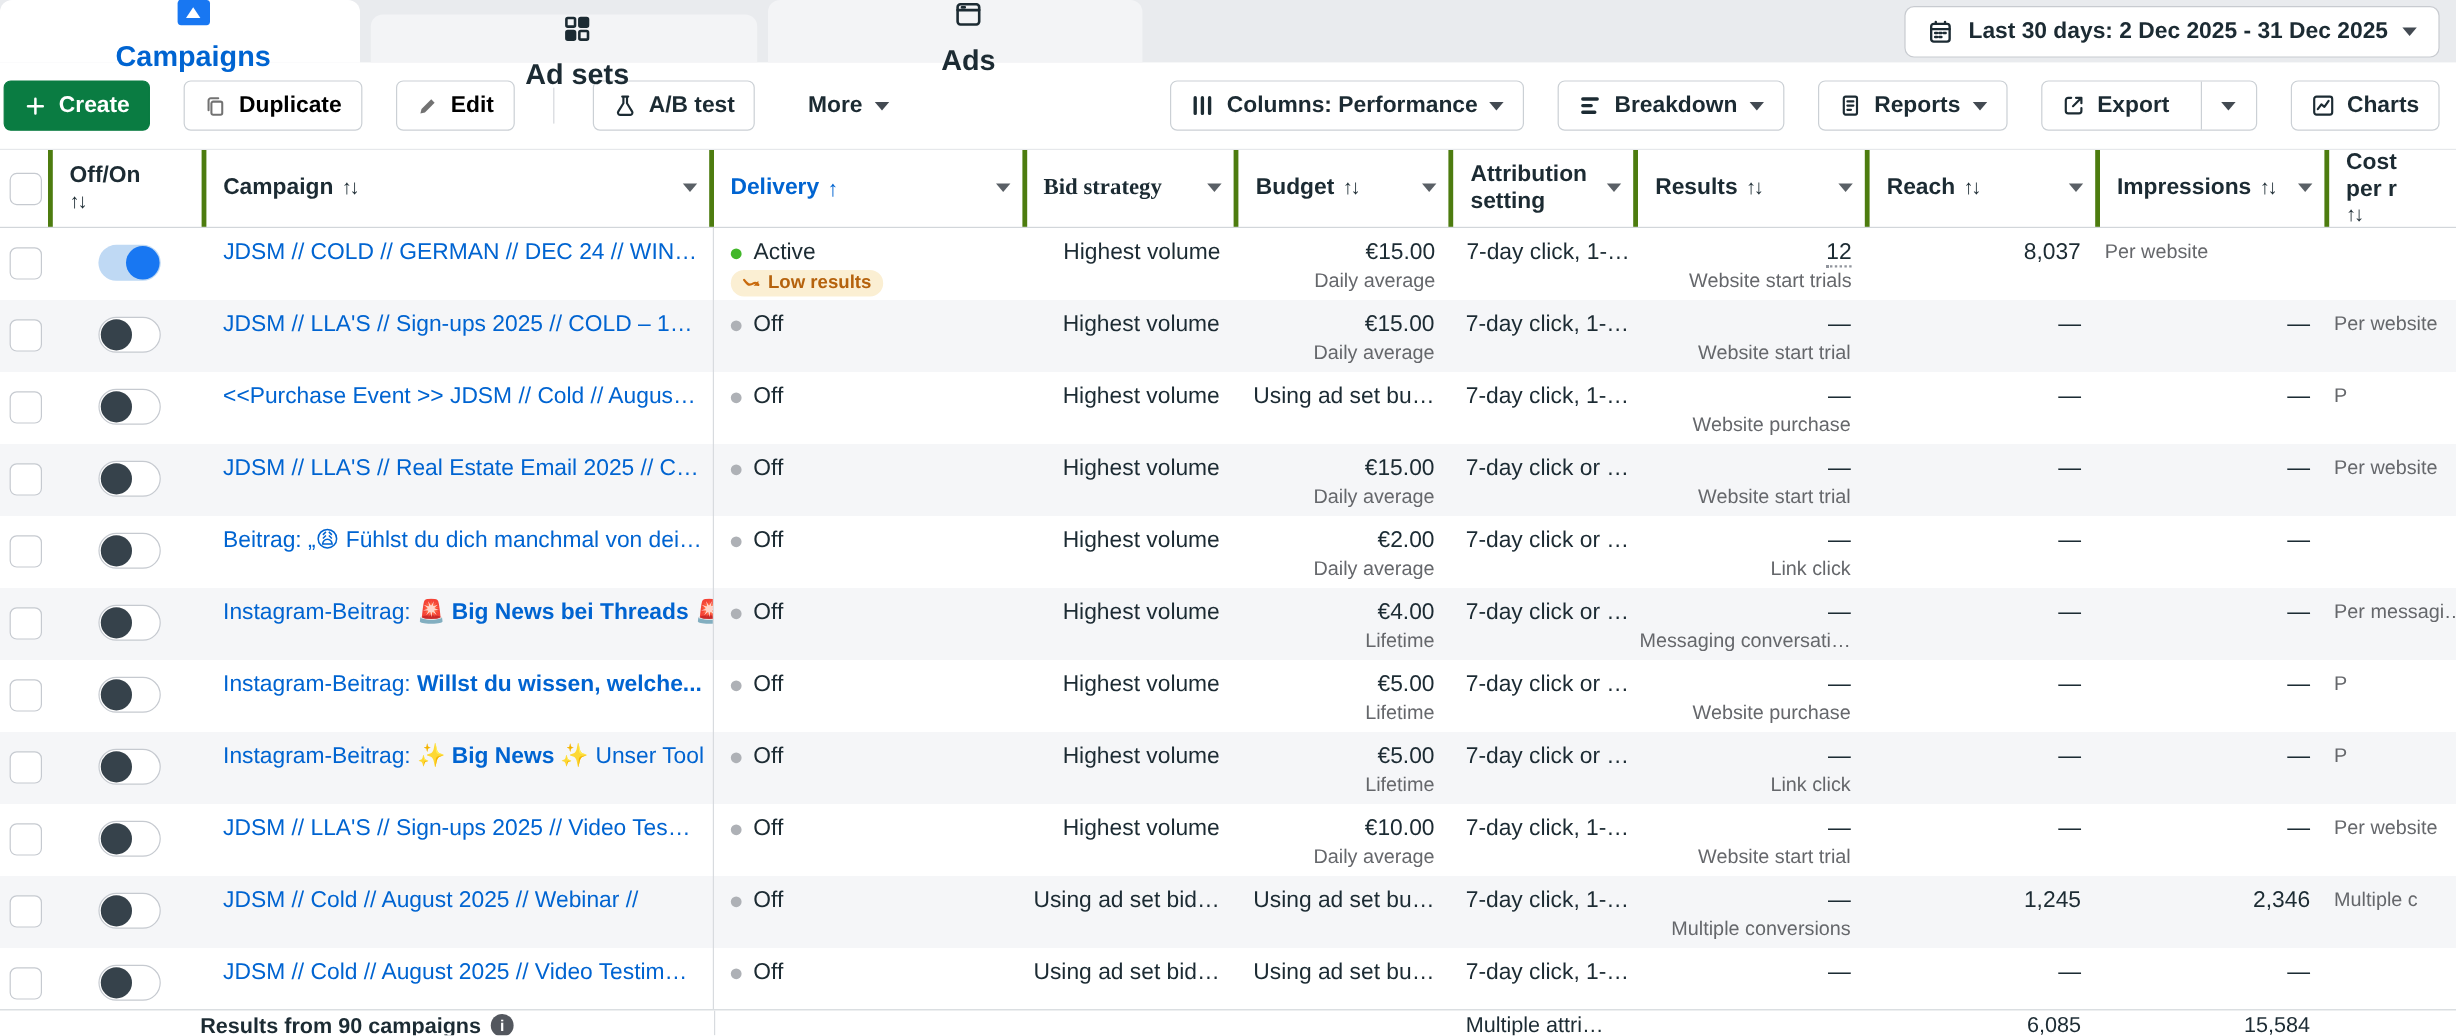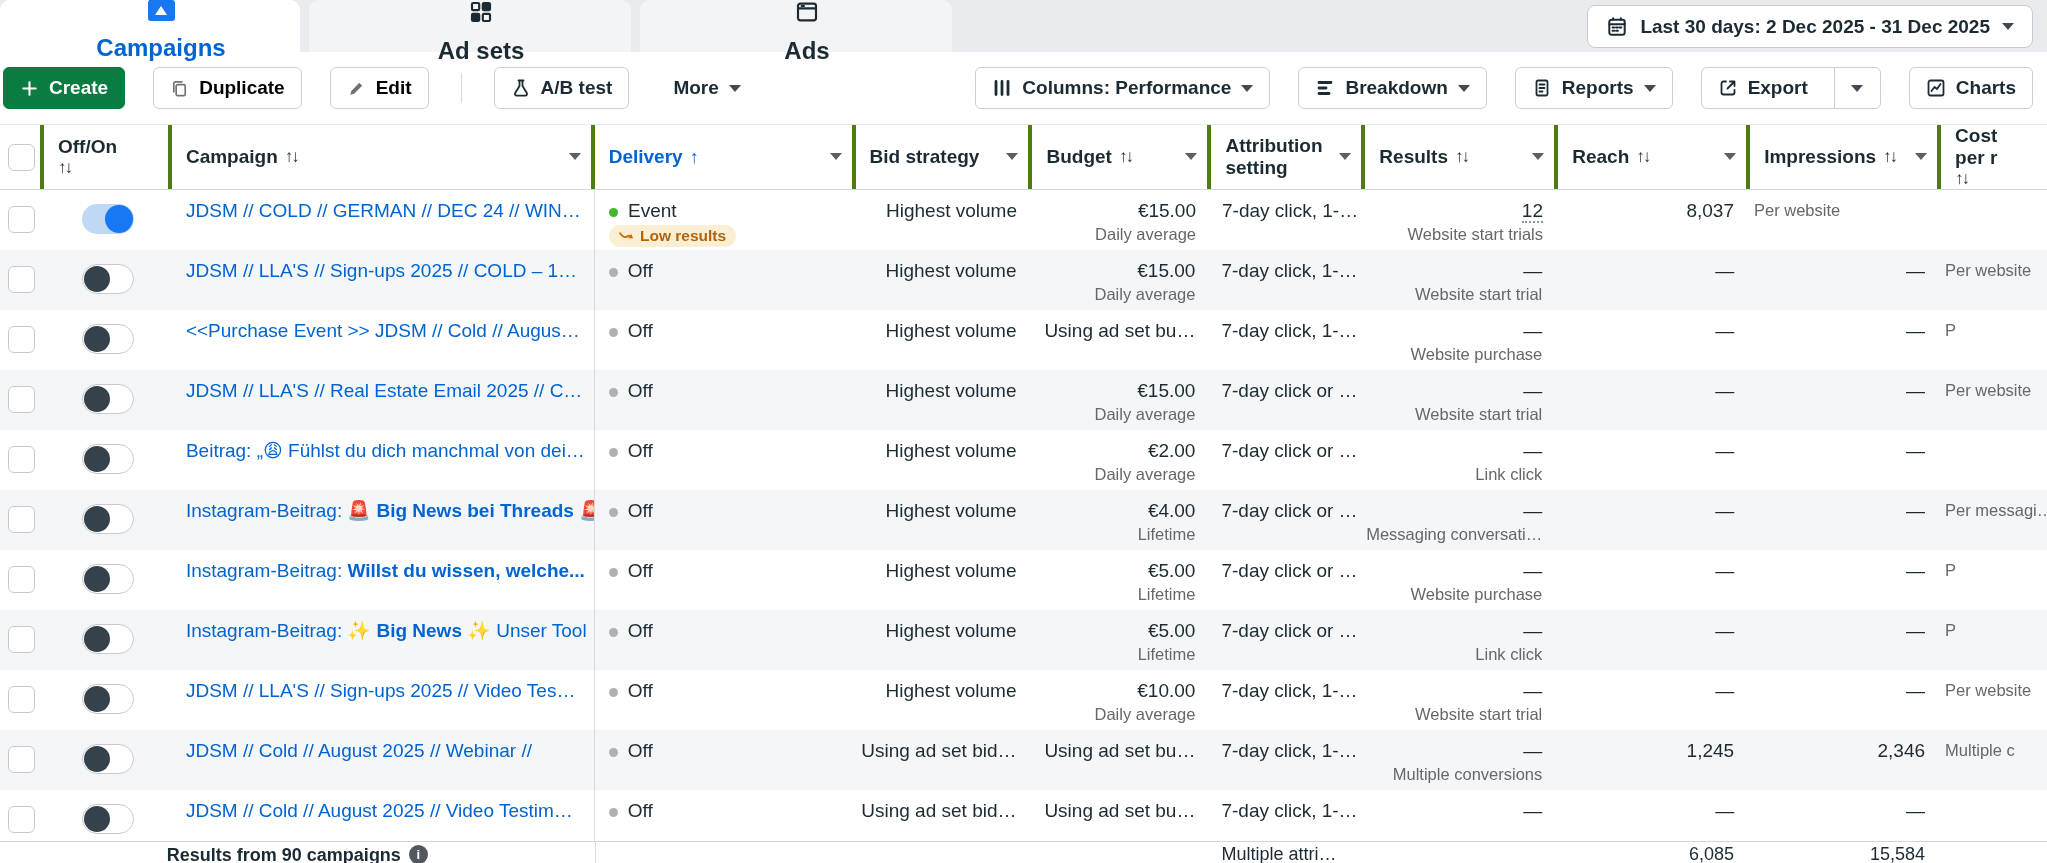--- a/index.html
+++ b/index.html
@@ -9,21 +9,21 @@
     background:#fff; color:#1C2B33; position:relative;
   }
   
   .topbar { height:52px; background:#E9EBEE; display:flex; position:relative; }
   .tabs { display:flex; height:100%; }
   .tab { display:flex; align-items:center; gap:13px; padding-left:22px;
          border-radius:10px 10px 0 0; font-size:24px; font-weight:700; cursor:pointer;flex-direction:column; }
   .tab.active { background:#fff; color:#0064D1; }
   .tab.inactive { background:#F3F4F6; color:#1C2B33; margin-left:9px; }
   .tab-campaigns { width:300px; }
-  .tab-adsets { width:322px; }
+  .tab-adsets { width:322px;margin-top:12px; }
   .tab-ads { width:312px; }
   .ic-campaigns { width:27px; height:21px; background:#1877F2; border-radius:3px;
                   position:relative; display:inline-flex; align-items:center; justify-content:center; }
   .ic-campaigns::before { content:''; position:absolute; top:-4px; left:1px; width:11px; height:5px;
                   background:#1877F2; border-radius:3px 3px 0 0; }
   .ic-campaigns .tri { width:0; height:0; border-left:6px solid transparent;
                   border-right:6px solid transparent; border-bottom:9px solid #fff; }
   .icw { display:inline-flex; align-items:center; }
   .datebtn { position:absolute; right:14px; top:5px; height:43px; background:#fff;
              border:1px solid #C8CBD0; border-radius:8px; display:flex; align-items:center;
@@ -261,21 +261,21 @@
       </div>
       <span class="caret"></span>
     </div>
     <div class="th sorted" style="width: 261px;">
       <div class="inlinelbl">
         <span>Delivery</span>
         <span class="uparrow">↑</span>
       </div>
       <span class="caret"></span>
     </div>
-    <div class="th" style="width: 177px;">
+    <div class="th" style="width: 177px; font-family: Liberation Serif, serif;">
       <div class="inlinelbl">
         <span>Bid strategy</span>
       </div>
       <span class="caret"></span>
     </div>
     <div class="th" style="width: 179px;">
       <div class="inlinelbl">
         <span>Budget</span>
         <span class="sortpair">↑↓</span>
       </div>
@@ -317,21 +317,21 @@
     <div class="row">
       <div class="cell cell-select" style="width: 44px;"><span class="cb"></span></div>
       <div class="cell" style="width: 128px;">
         <div class="toggle on">
           <span class="knob"></span>
         </div>
       </div>
       <div class="cell cell-campaign" style="width: 423px;">
         <div class="val"><span>JDSM // COLD // GERMAN // DEC 24 // WIN…</span></div>
       </div>
-      <div class="cell cell-delivery" style="width: 261px;"><div class="val"><span class="dot active"></span><span>Event</span></div><div class="badge">
+      <div class="cell cell-delivery" style="width: 261px;"><div class="val"><span class="dot active"></span><span>Active</span></div><div class="badge">
           <span class="icw">
             <svg width="15" height="11" viewBox="0 0 16 12" fill="none" stroke="#C96A0C" stroke-width="2" stroke-linecap="round">
               <path d="M1 2.5c2.5 3.5 4 5 6.5 4S11.5 3.5 14 7"></path>
               <path d="M14 3.2v4.6H9.6" fill="#C96A0C" stroke="none"></path>
             </svg>
           </span>
           <span>Low results</span>
         </div></div>
       <div class="cell ralign" style="width: 177px;">
         <div class="val">Highest volume</div>

